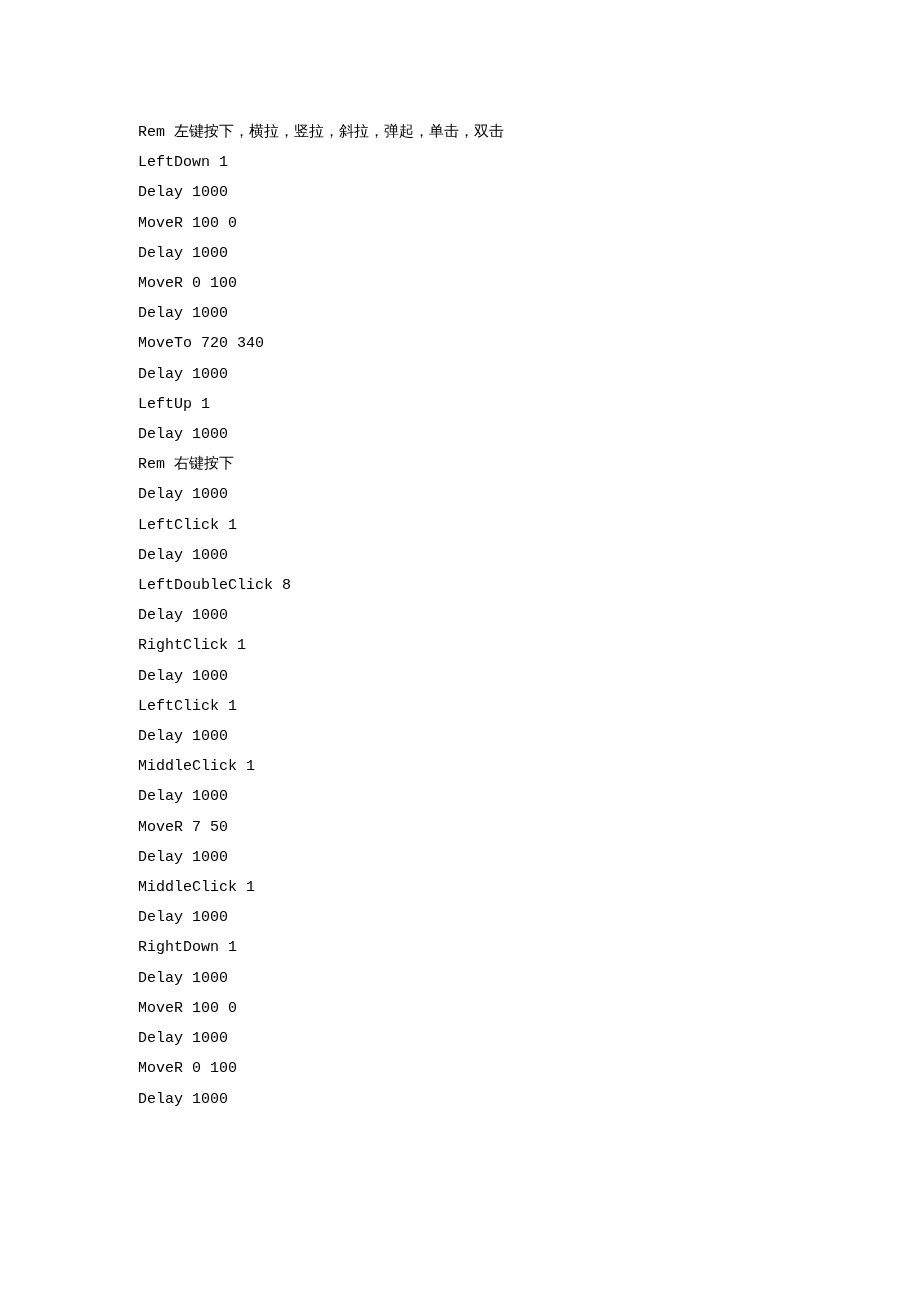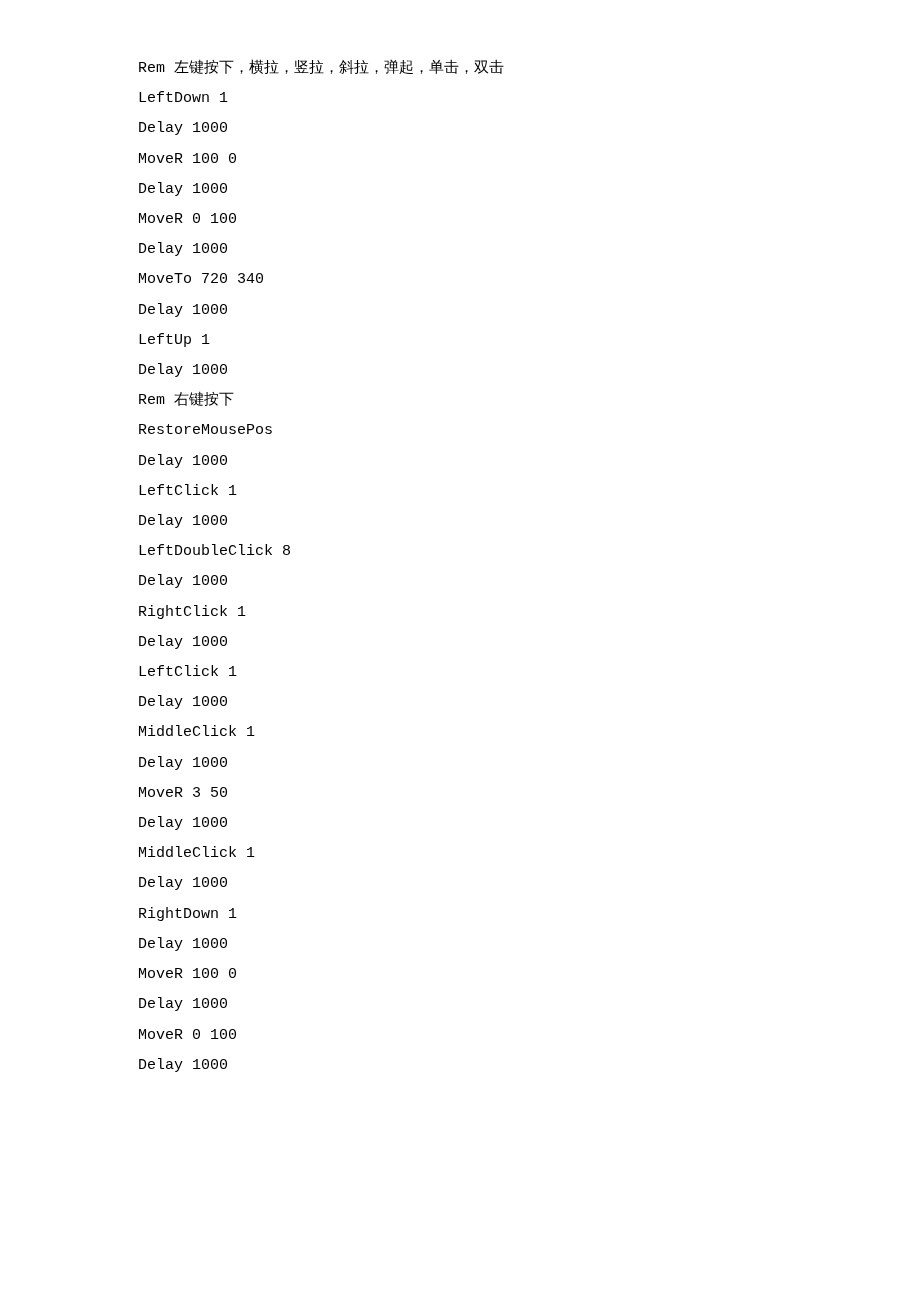--- a/index.html
+++ b/index.html
@@ -6,21 +6,21 @@
     margin: 0;
     padding: 0;
     width: 920px;
     height: 1302px;
     background: #ffffff;
     font-family: "Courier New", "SimSun", monospace;
     font-size: 15px;
     color: #000;
   }
   .page {
-    padding: 54px 0 0 138px;
+    padding: 118px 0 0 138px;
     box-sizing: border-box;
   }
   .line {
     line-height: 30.2px;
     white-space: pre;
     letter-spacing: 0px;
   }
 </style>
 </head>
 <body>
@@ -31,33 +31,32 @@
   <div class="line">Delay 1000</div>
   <div class="line">MoveR 100 0</div>
   <div class="line">Delay 1000</div>
   <div class="line">MoveR 0 100</div>
   <div class="line">Delay 1000</div>
   <div class="line">MoveTo 720 340</div>
   <div class="line">Delay 1000</div>
   <div class="line">LeftUp 1</div>
   <div class="line">Delay 1000</div>
   <div class="line">Rem 右键按下</div>
-  <div class="line">RestoreMousePos</div>
   <div class="line">Delay 1000</div>
   <div class="line">LeftClick 1</div>
   <div class="line">Delay 1000</div>
   <div class="line">LeftDoubleClick 8</div>
   <div class="line">Delay 1000</div>
   <div class="line">RightClick 1</div>
   <div class="line">Delay 1000</div>
   <div class="line">LeftClick 1</div>
   <div class="line">Delay 1000</div>
   <div class="line">MiddleClick 1</div>
   <div class="line">Delay 1000</div>
-  <div class="line">MoveR 3 50</div>
+  <div class="line">MoveR 7 50</div>
   <div class="line">Delay 1000</div>
   <div class="line">MiddleClick 1</div>
   <div class="line">Delay 1000</div>
   <div class="line">RightDown 1</div>
   <div class="line">Delay 1000</div>
   <div class="line">MoveR 100 0</div>
   <div class="line">Delay 1000</div>
   <div class="line">MoveR 0 100</div>
   <div class="line">Delay 1000</div>
 </div>

